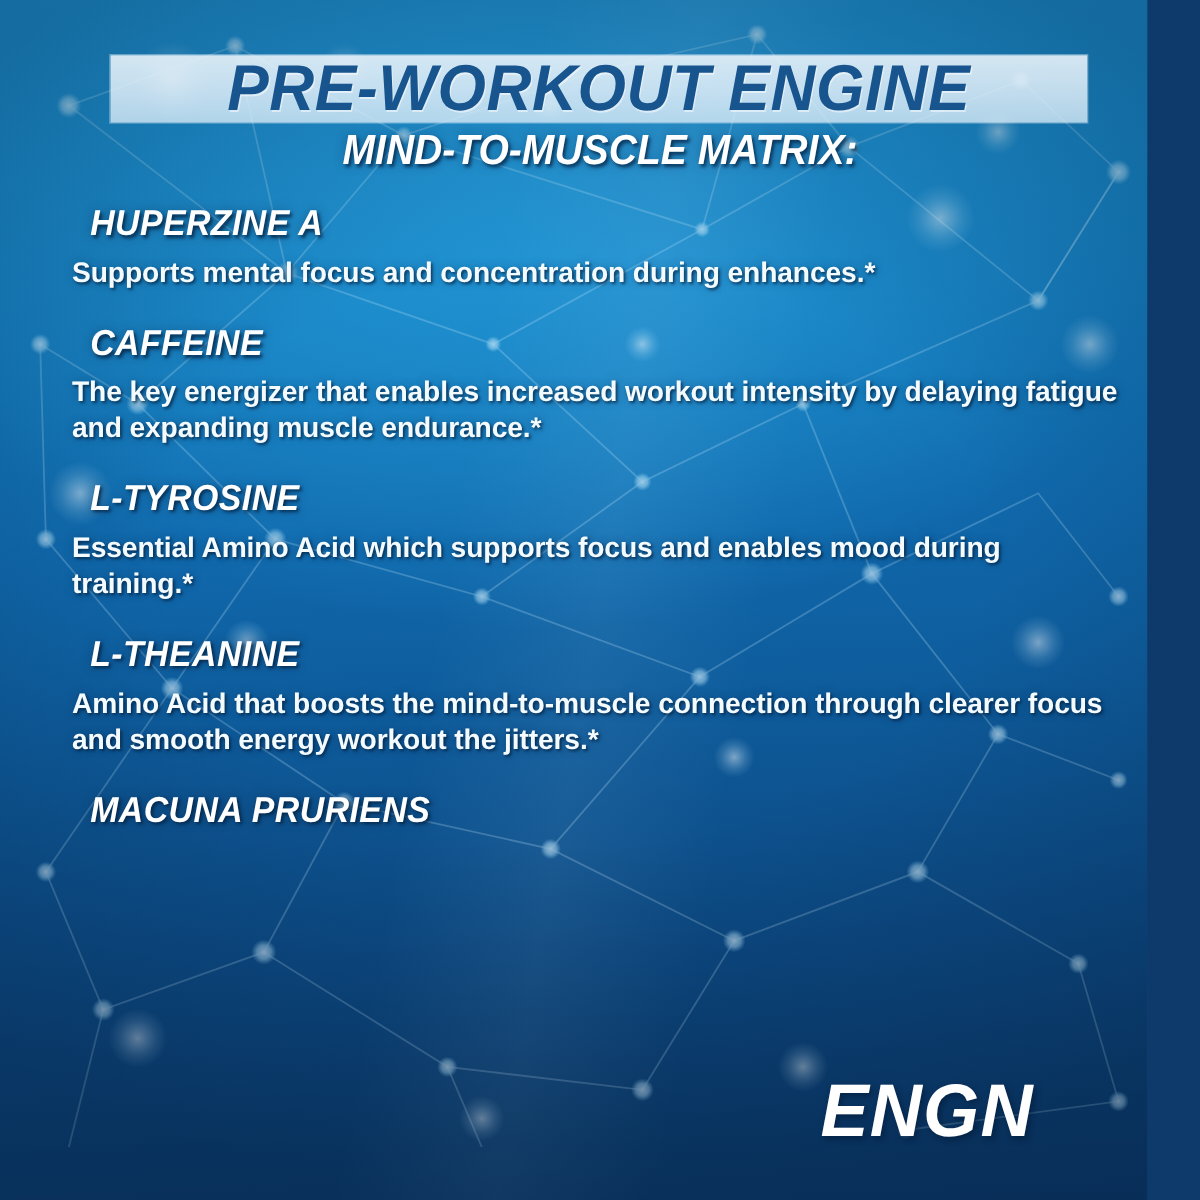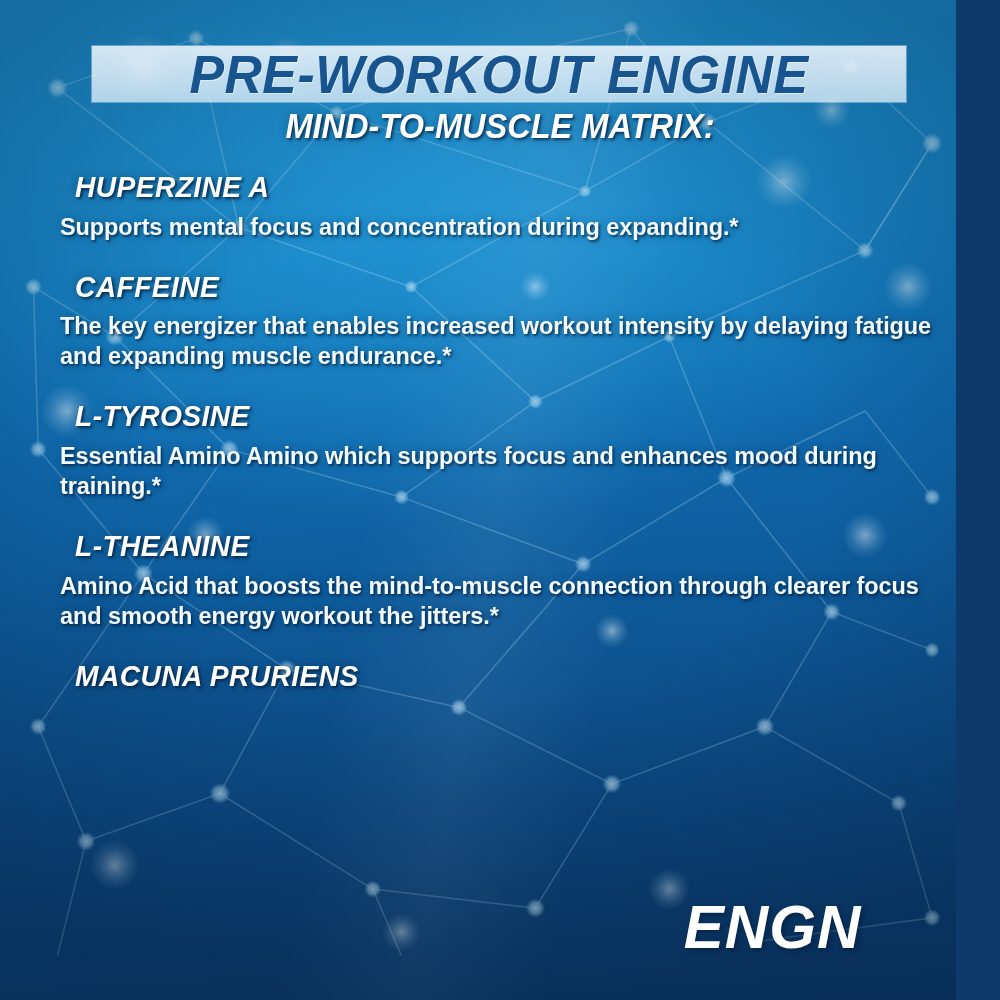--- a/index.html
+++ b/index.html
@@ -254,33 +254,33 @@
 
   <div class="title-banner"></div>
   <div class="title-text">PRE-WORKOUT ENGINE</div>
 
   <div class="subtitle">MIND-TO-MUSCLE MATRIX:</div>
 
   <div class="ingredients">
 
     <div class="ingredient">
       <div class="ing-name">HUPERZINE A</div>
-      <div class="ing-desc">Supports mental focus and concentration during expanding.*</div>
+      <div class="ing-desc">Supports mental focus and concentration during enhances.*</div>
     </div>
     <div class="gap-1"></div>
 
     <div class="ingredient">
       <div class="ing-name">CAFFEINE</div>
       <div class="ing-desc">The key energizer that enables increased workout intensity by delaying fatigue and expanding muscle endurance.*</div>
     </div>
     <div class="gap-1"></div>
 
     <div class="ingredient">
       <div class="ing-name">L-TYROSINE</div>
-      <div class="ing-desc">Essential Amino Amino which supports focus and enhances mood during training.*</div>
+      <div class="ing-desc">Essential Amino Acid which supports focus and enables mood during training.*</div>
     </div>
     <div class="gap-1"></div>
 
     <div class="ingredient">
       <div class="ing-name">L-THEANINE</div>
       <div class="ing-desc">Amino Acid that boosts the mind-to-muscle connection through clearer focus and smooth energy workout the jitters.*</div>
     </div>
     <div class="gap-1"></div>
 
     <div class="ingredient">

